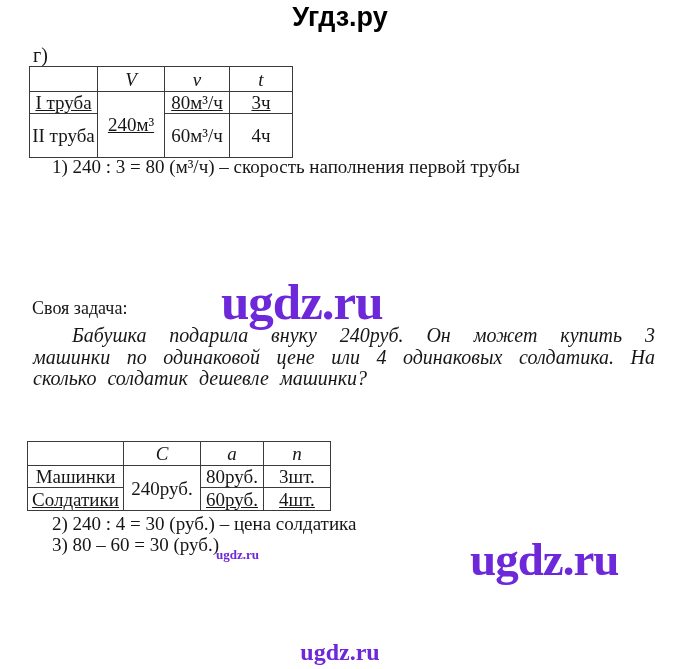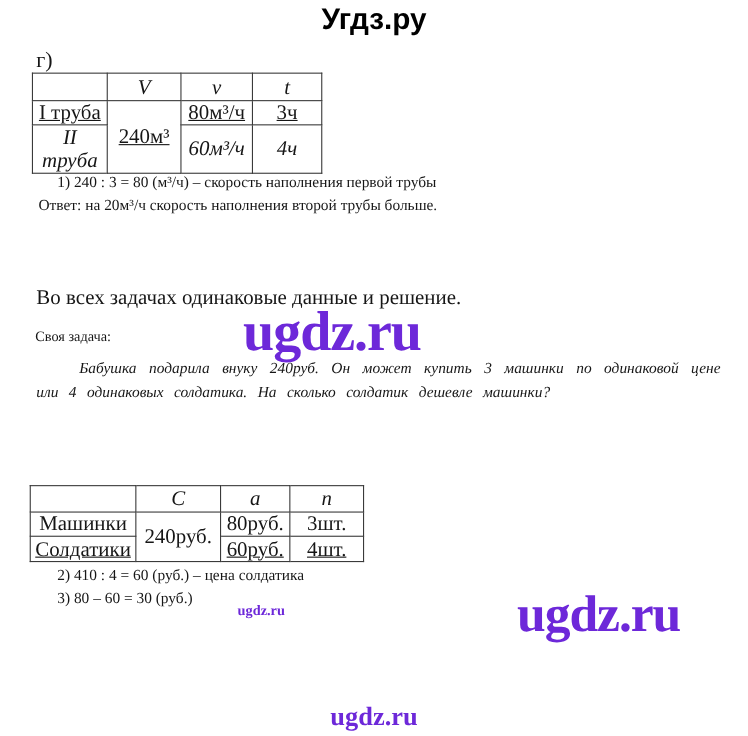--- a/index.html
+++ b/index.html
@@ -14,35 +14,35 @@
   .part-label{position:absolute;left:33px;top:44px;font-size:20px;}
   .doc-table{
     position:absolute;border-collapse:collapse;text-align:center;
     font-size:19px;line-height:21px;color:#161616;table-layout:fixed;
   }
   .doc-table th,.doc-table td{border:1px solid #3a3a3a;padding:0 1px;vertical-align:middle;overflow:hidden;}
   .doc-table th{font-style:italic;font-weight:normal;}
   .t1{left:29px;top:66px;width:263px;}
   .t1 .hdr-row{height:25px;}
   .t1 .r1{height:21px;text-decoration:underline;}
-  .t1 .r2{height:44px;font-style:italic;}
+  .t1 .r2{height:44px;}
   .t2{left:27px;top:441px;width:303px;}
   .t2 .hdr-row{height:24px;}
   .t2 .r1{height:22px;}
   .t2 .r2{height:23px;text-decoration:underline;}
   .vtop{vertical-align:top;padding-top:1px;}
-  .sol{position:absolute;font-size:14px;line-height:21px;white-space:nowrap;}
+  .sol{position:absolute;font-size:19px;line-height:21px;white-space:nowrap;}
   .sol .step{margin-left:17px;}
   #sol1{left:35px;top:156px;}
   #sol2{left:35px;top:513px;}
   .note{position:absolute;left:33px;top:260px;font-size:19px;white-space:nowrap;}
-  .own-label{position:absolute;left:32px;top:298px;font-size:13px;}
+  .own-label{position:absolute;left:32px;top:298px;font-size:18px;}
   .task-text{
     position:absolute;left:33px;top:325px;width:622px;
-    font-style:italic;font-size:14px;line-height:21.5px;
+    font-style:italic;font-size:20px;line-height:21.5px;
     text-align:justify;text-indent:39px;word-spacing:6px;
   }
   .wm{
     position:absolute;font-family:Liberation Serif, serif;font-weight:bold;
     color:#6d28d9;line-height:1;letter-spacing:-1px;
   }
   #wm-mid{left:221px;top:277px;font-size:51px;}
   #wm-right{left:470px;top:536px;font-size:47px;}
   #wm-small{left:216px;top:548px;font-size:13px;letter-spacing:0;}
   #wm-bottom{left:0;right:0;top:640px;text-align:center;font-size:24px;letter-spacing:0;}
@@ -79,24 +79,22 @@
     <tr class="r2">
       <td>II труба</td>
       <td>60м³/ч</td>
       <td>4ч</td>
     </tr>
   </tbody>
     </table>
 
   <div class="sol" id="sol1">
     <div class="step">1) 240 : 3 = 80 (м³/ч) – скорость наполнения первой трубы</div>
-    <div class="answer">Ответ: на 20м³/ч скорость наполнения второй трубы больше.</div>
   </div>
 
-  <div class="note">Во всех задачах одинаковые данные и решение.</div>
 
   <div class="own-label">Своя задача:</div>
 
   <div class="wm" id="wm-mid">ugdz.ru</div>
 
   <div class="task-text">Бабушка подарила внуку 240руб. Он может купить 3 машинки по одинаковой цене или 4 одинаковых солдатика. На сколько солдатик дешевле машинки?</div>
 
   <table class="doc-table t2">
     <colgroup>
       <col style="width:96px">
@@ -119,21 +117,21 @@
     </tr>
     <tr class="r2">
       <td>Солдатики</td>
       <td>60руб.</td>
       <td>4шт.</td>
     </tr>
   </tbody>
     </table>
 
   <div class="sol" id="sol2">
-    <div class="step">2) 410 : 4 = 60 (руб.) – цена солдатика</div>
+    <div class="step">2) 240 : 4 = 30 (руб.) – цена солдатика</div>
     <div class="step">3) 80 – 60 = 30 (руб.)</div>
   </div>
 
   <div class="wm" id="wm-small">ugdz.ru</div>
   <div class="wm" id="wm-right">ugdz.ru</div>
   <div class="wm" id="wm-bottom">ugdz.ru</div>
 
 </div>
 
 </body></html>

